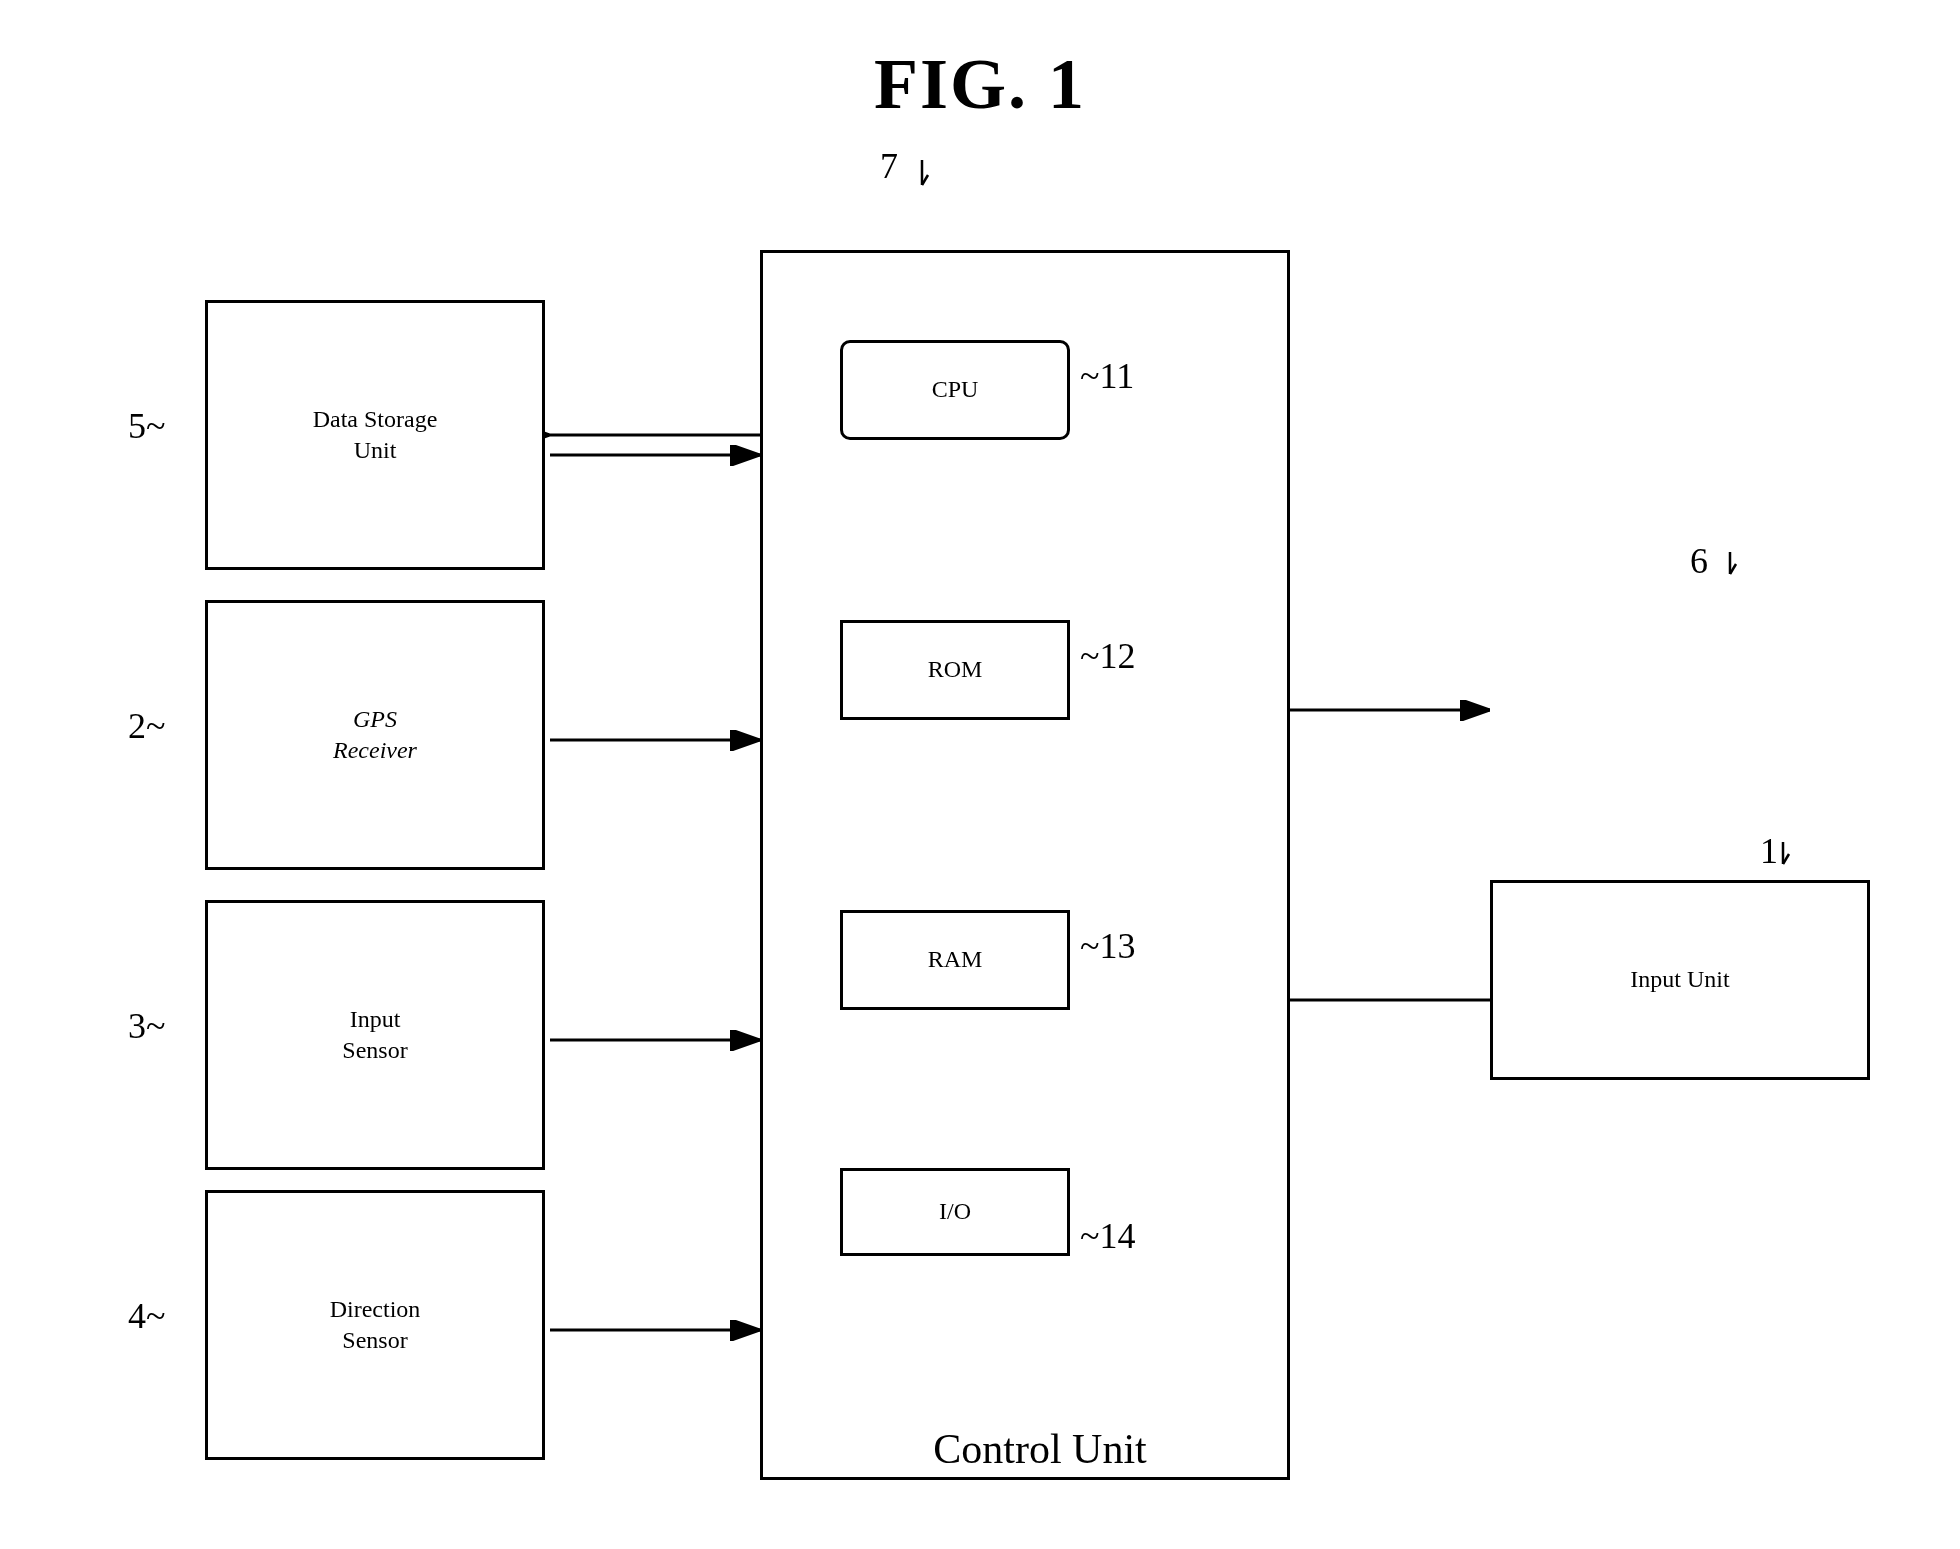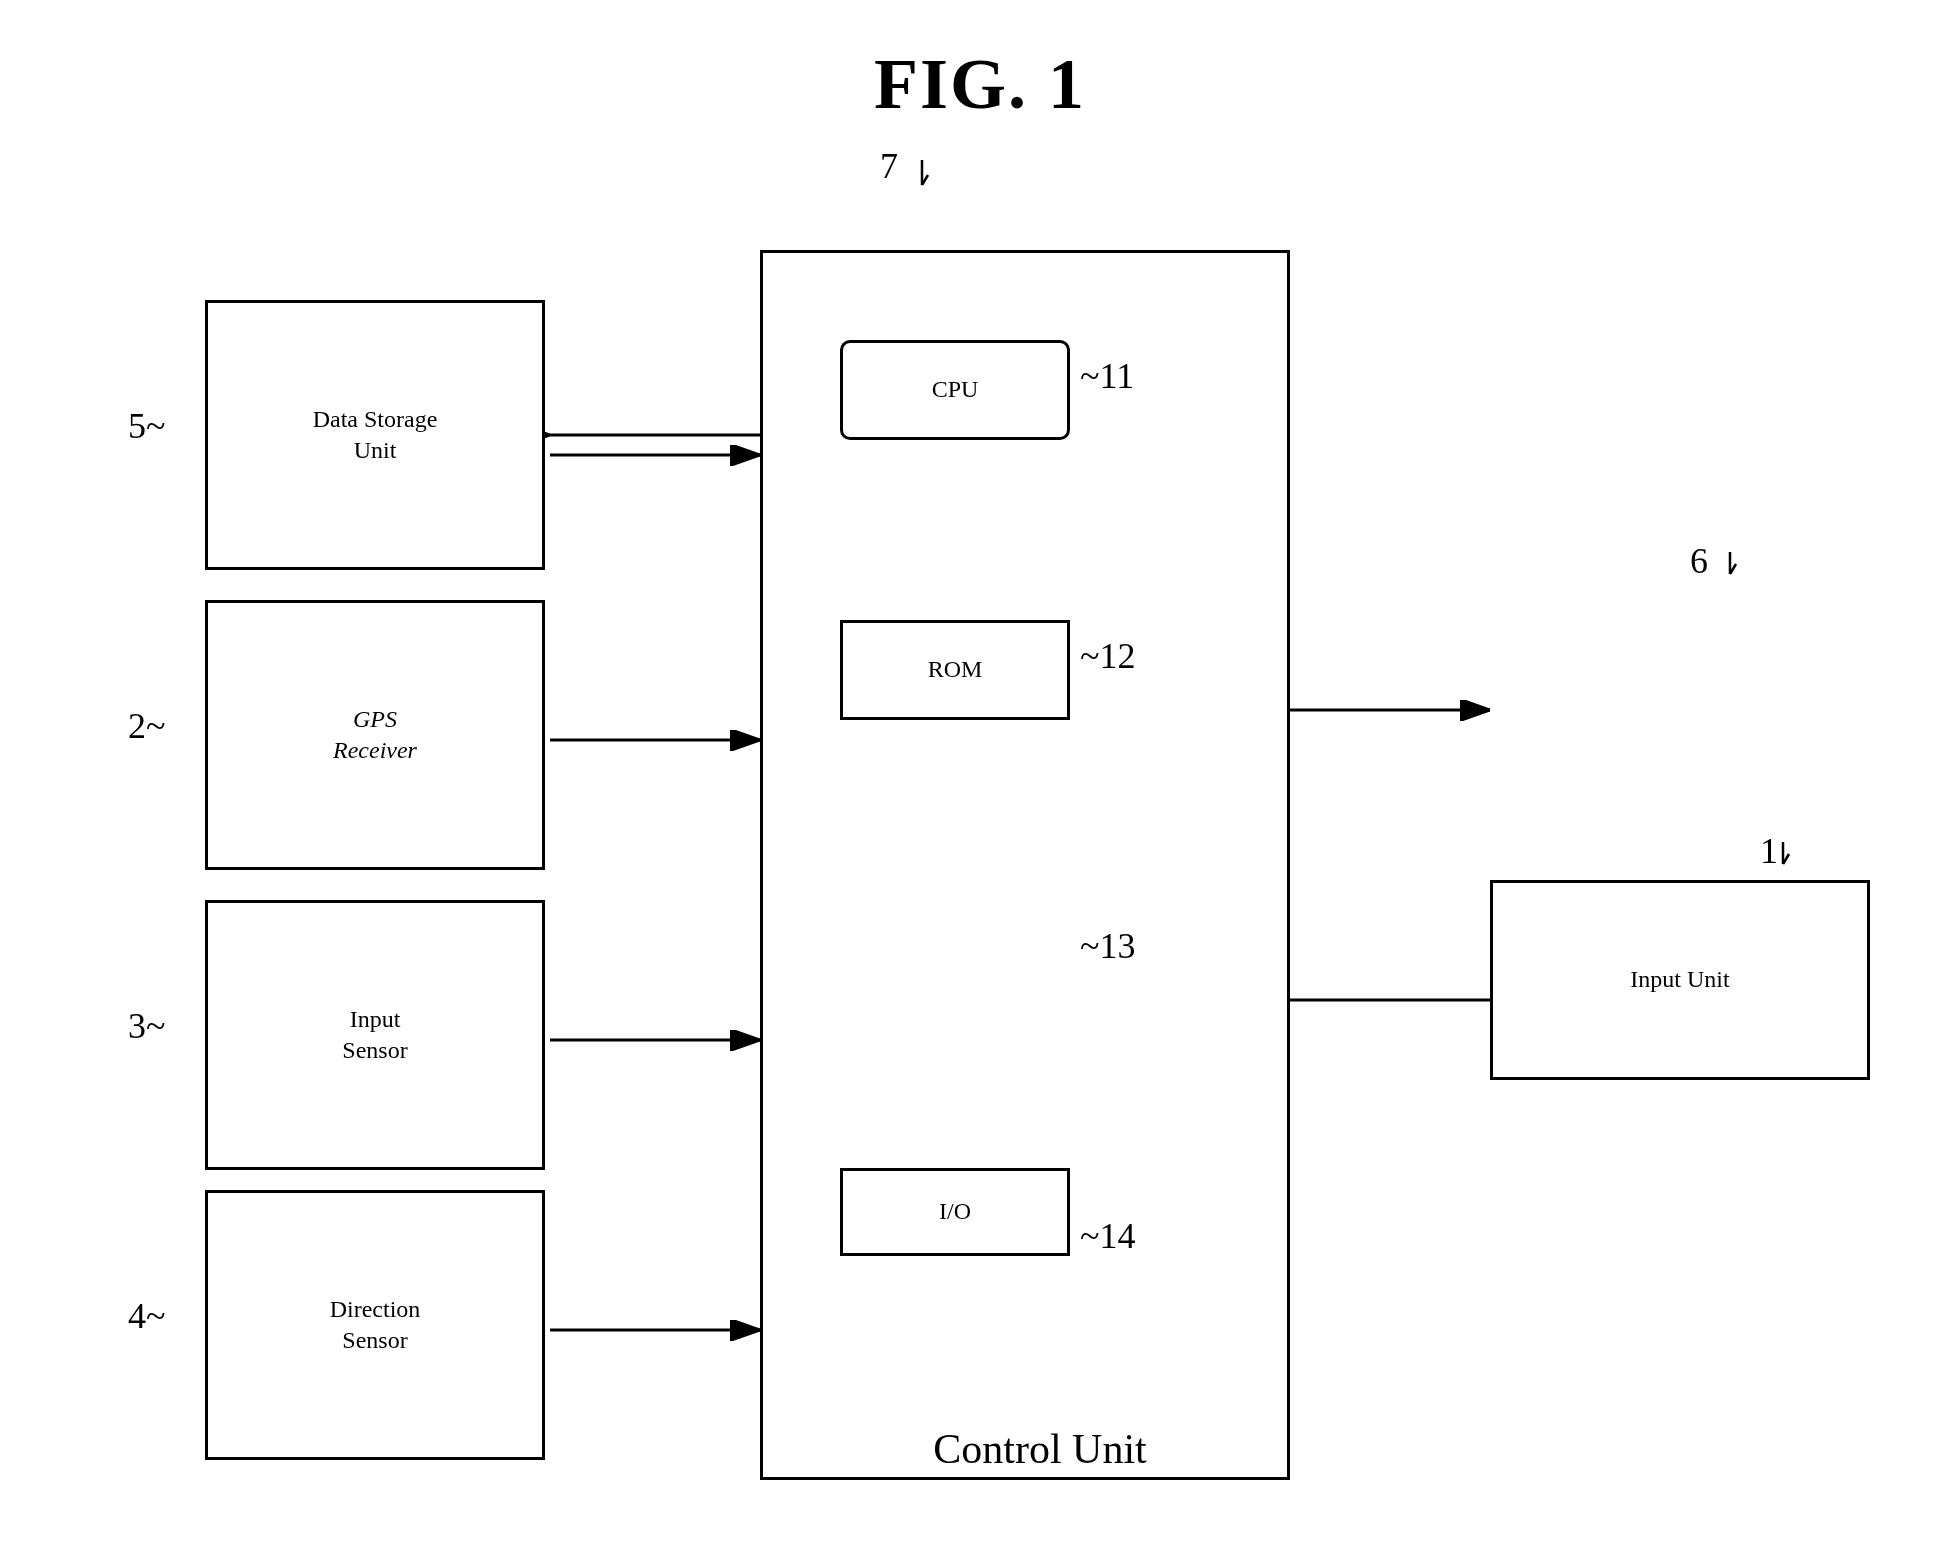--- a/index.html
+++ b/index.html
@@ -119,20 +119,23 @@
   <div class="box" style="left:780px; top:140px; width:230px; height:100px;border-radius:10px;">
     <span>CPU</span>
   </div>
   <div class="ref-num" style="left:1020px; top:155px;">~11</div>
 
   <div class="box" style="left:780px; top:420px; width:230px; height:100px;">
     <span>ROM</span>
   </div>
   <div class="ref-num" style="left:1020px; top:435px;">~12</div>
 
+  <div class="box" style="left:780px; top:710px; width:230px; height:100px;">
+    <span>RAM</span>
+  </div>
   <div class="ref-num" style="left:1020px; top:725px;">~13</div>
 
   <div class="box" style="left:780px; top:968px; width:230px; height:88px;">
     <span>I/O</span>
   </div>
   <div class="ref-num" style="left:1020px; top:1015px;">~14</div>
 
   <div class="box" style="left:145px; top:100px; width:340px; height:270px;">
     <span style="white-space:pre-line;">Data Storage
 Unit</span>

